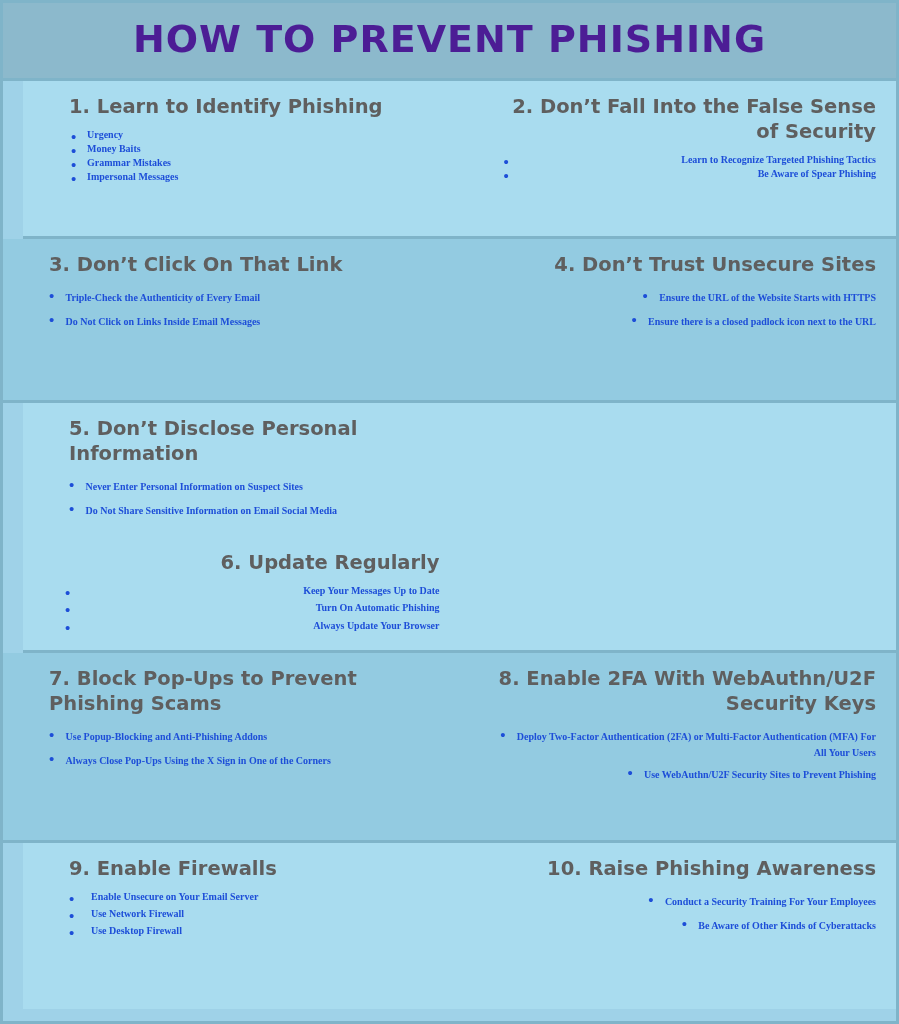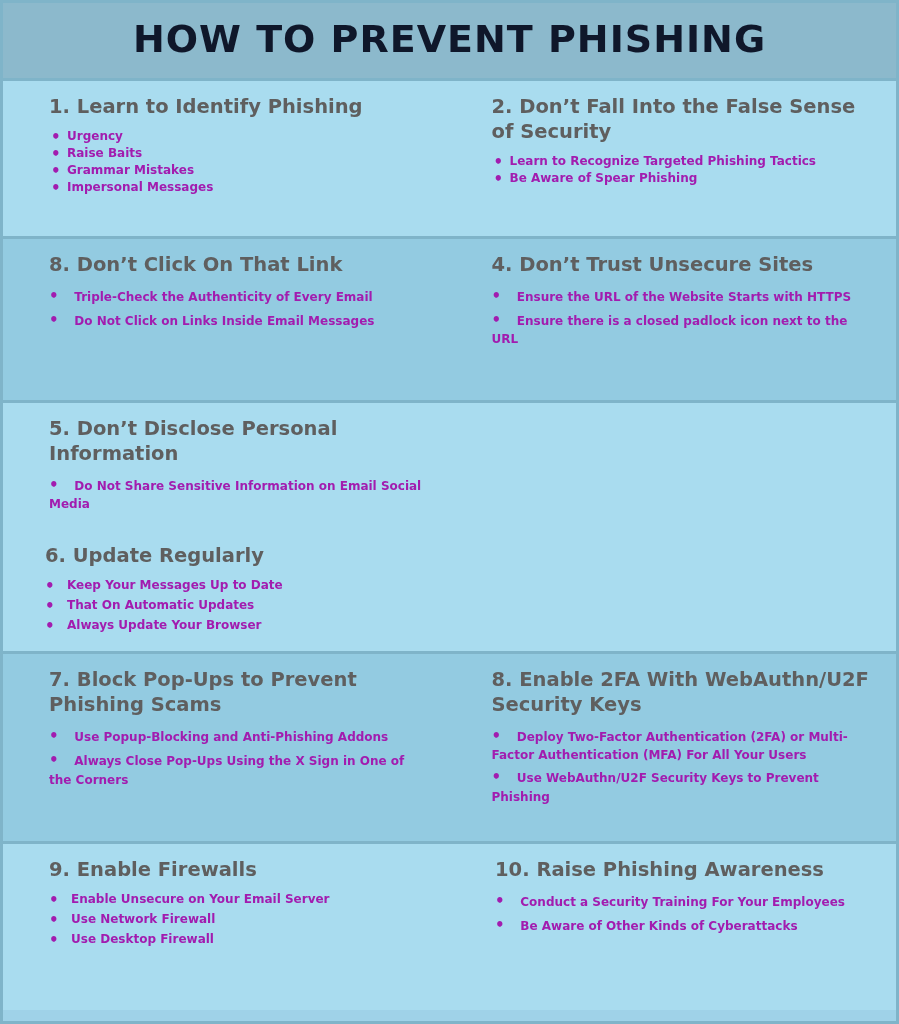--- a/index.html
+++ b/index.html
@@ -28,72 +28,75 @@
     border-bottom: 3px solid #7fb4c9;
     padding: 14px 20px 16px 20px;
     text-align: center;
   }
   .header h1 {
     margin: 0;
     font-size: 38px;
     line-height: 1.18;
     font-weight: bold;
     letter-spacing: 1px;
-    color: #0f172a;
+    color: #4c1d95;
     text-transform: uppercase;
   }
   .rows {
     flex: 1 1 auto;
     display: flex;
     flex-direction: column;
   }
   .row {
     display: flex;
     flex-direction: row;
     border-bottom: 3px solid #7fb4c9;
     box-sizing: border-box;
   }
   .row:last-child {
     border-bottom: none;
     gap: 7px;
   }
   .row.light {
     background: #a9dcef;
+    margin-left: 20px;
   }
   .row.dark {
     background: #93cbe1;
   }
   .cell {
     width: 50%;
     box-sizing: border-box;
     padding: 14px 26px 14px 46px;
   }
   .cell.right {
     padding-left: 42px;
     padding-right: 20px;
+    text-align: right;
   }
   .cell h2 {
     margin: 0 0 8px 0;
     font-size: 19.5px;
     line-height: 1.28;
     font-weight: bold;
     color: #5f5f5f;
   }
   ul {
     margin: 0;
     padding: 0;
     list-style: none;
   }
   li {
     position: relative;
-    font-size: 12px;
+    font-size: 10px;
     line-height: 1.42;
     font-weight: bold;
-    color: #a21caf;
+    color: #1d4ed8;
     margin: 0 0 2px 0;
+    font-family: Liberation Serif, serif;
   }
   
   .tight li {
     padding-left: 18px;
     margin-bottom: 0px;
   }
   .tight li::before {
     content: "\2022";
     position: absolute;
     left: 2px;
@@ -134,81 +137,82 @@
     <h1>HOW TO PREVENT PHISHING</h1>
   </div>
 
   <div class="rows">
 
     <div class="row light" style="min-height:158px;">
       <div class="cell">
         <h2>1. Learn to Identify Phishing</h2>
         <ul class="tight">
           <li><span>Urgency</span></li>
-          <li><span>Raise Baits</span></li>
+          <li><span>Money Baits</span></li>
           <li><span>Grammar Mistakes</span></li>
           <li><span>Impersonal Messages</span></li>
         </ul>
       </div>
       <div class="cell right">
         <h2>2. Don’t Fall Into the False Sense of Security</h2>
         <ul class="tight">
           <li><span>Learn to Recognize Targeted Phishing Tactics</span></li>
           <li><span>Be Aware of Spear Phishing</span></li>
         </ul>
       </div>
     </div>
 
     <div class="row dark" style="min-height:164px;">
       <div class="cell">
-        <h2>8. Don’t Click On That Link</h2>
+        <h2>3. Don’t Click On That Link</h2>
         <ul class="wide hang">
           <li><span>Triple-Check the Authenticity of Every Email</span></li>
           <li><span>Do Not Click on Links Inside Email Messages</span></li>
         </ul>
       </div>
       <div class="cell right">
         <h2>4. Don’t Trust Unsecure Sites</h2>
         <ul class="wide hang">
           <li><span>Ensure the URL of the Website Starts with HTTPS</span></li>
           <li><span>Ensure there is a closed padlock icon next to the URL</span></li>
         </ul>
       </div>
     </div>
 
     <div class="row light" style="min-height:165px;flex-direction:column;">
       <div class="cell">
         <h2>5. Don’t Disclose Personal Information</h2>
         <ul class="wide hang">
+          <li><span>Never Enter Personal Information on Suspect Sites</span></li>
           <li><span>Do Not Share Sensitive Information on Email Social Media</span></li>
         </ul>
       </div>
       <div class="cell right">
         <h2>6. Update Regularly</h2>
         <ul class="wide">
           <li><span>Keep Your Messages Up to Date</span></li>
-          <li><span>That On Automatic Updates</span></li>
+          <li><span>Turn On Automatic Phishing</span></li>
           <li><span>Always Update Your Browser</span></li>
         </ul>
       </div>
     </div>
 
     <div class="row dark" style="min-height:190px;">
       <div class="cell">
         <h2>7. Block Pop-Ups to Prevent Phishing Scams</h2>
         <ul class="wide hang">
           <li><span>Use Popup-Blocking and Anti-Phishing Addons</span></li>
           <li><span>Always Close Pop-Ups Using the X Sign in One of the Corners</span></li>
         </ul>
       </div>
       <div class="cell right">
         <h2>8. Enable 2FA With WebAuthn/U2F Security Keys</h2>
         <ul class="wide hang">
           <li><span>Deploy Two-Factor Authentication (2FA) or Multi-Factor Authentication (MFA) For All Your Users</span></li>
-          <li><span>Use WebAuthn/U2F Security Keys to Prevent Phishing</span></li>
+          <li><span>Use WebAuthn/U2F Security Sites to Prevent Phishing</span></li>
         </ul>
       </div>
     </div>
 
     <div class="row light" style="min-height:166px;">
       <div class="cell">
         <h2>9. Enable Firewalls</h2>
         <ul class="wide">
           <li><span>Enable Unsecure on Your Email Server</span></li>
           <li><span>Use Network Firewall</span></li>

